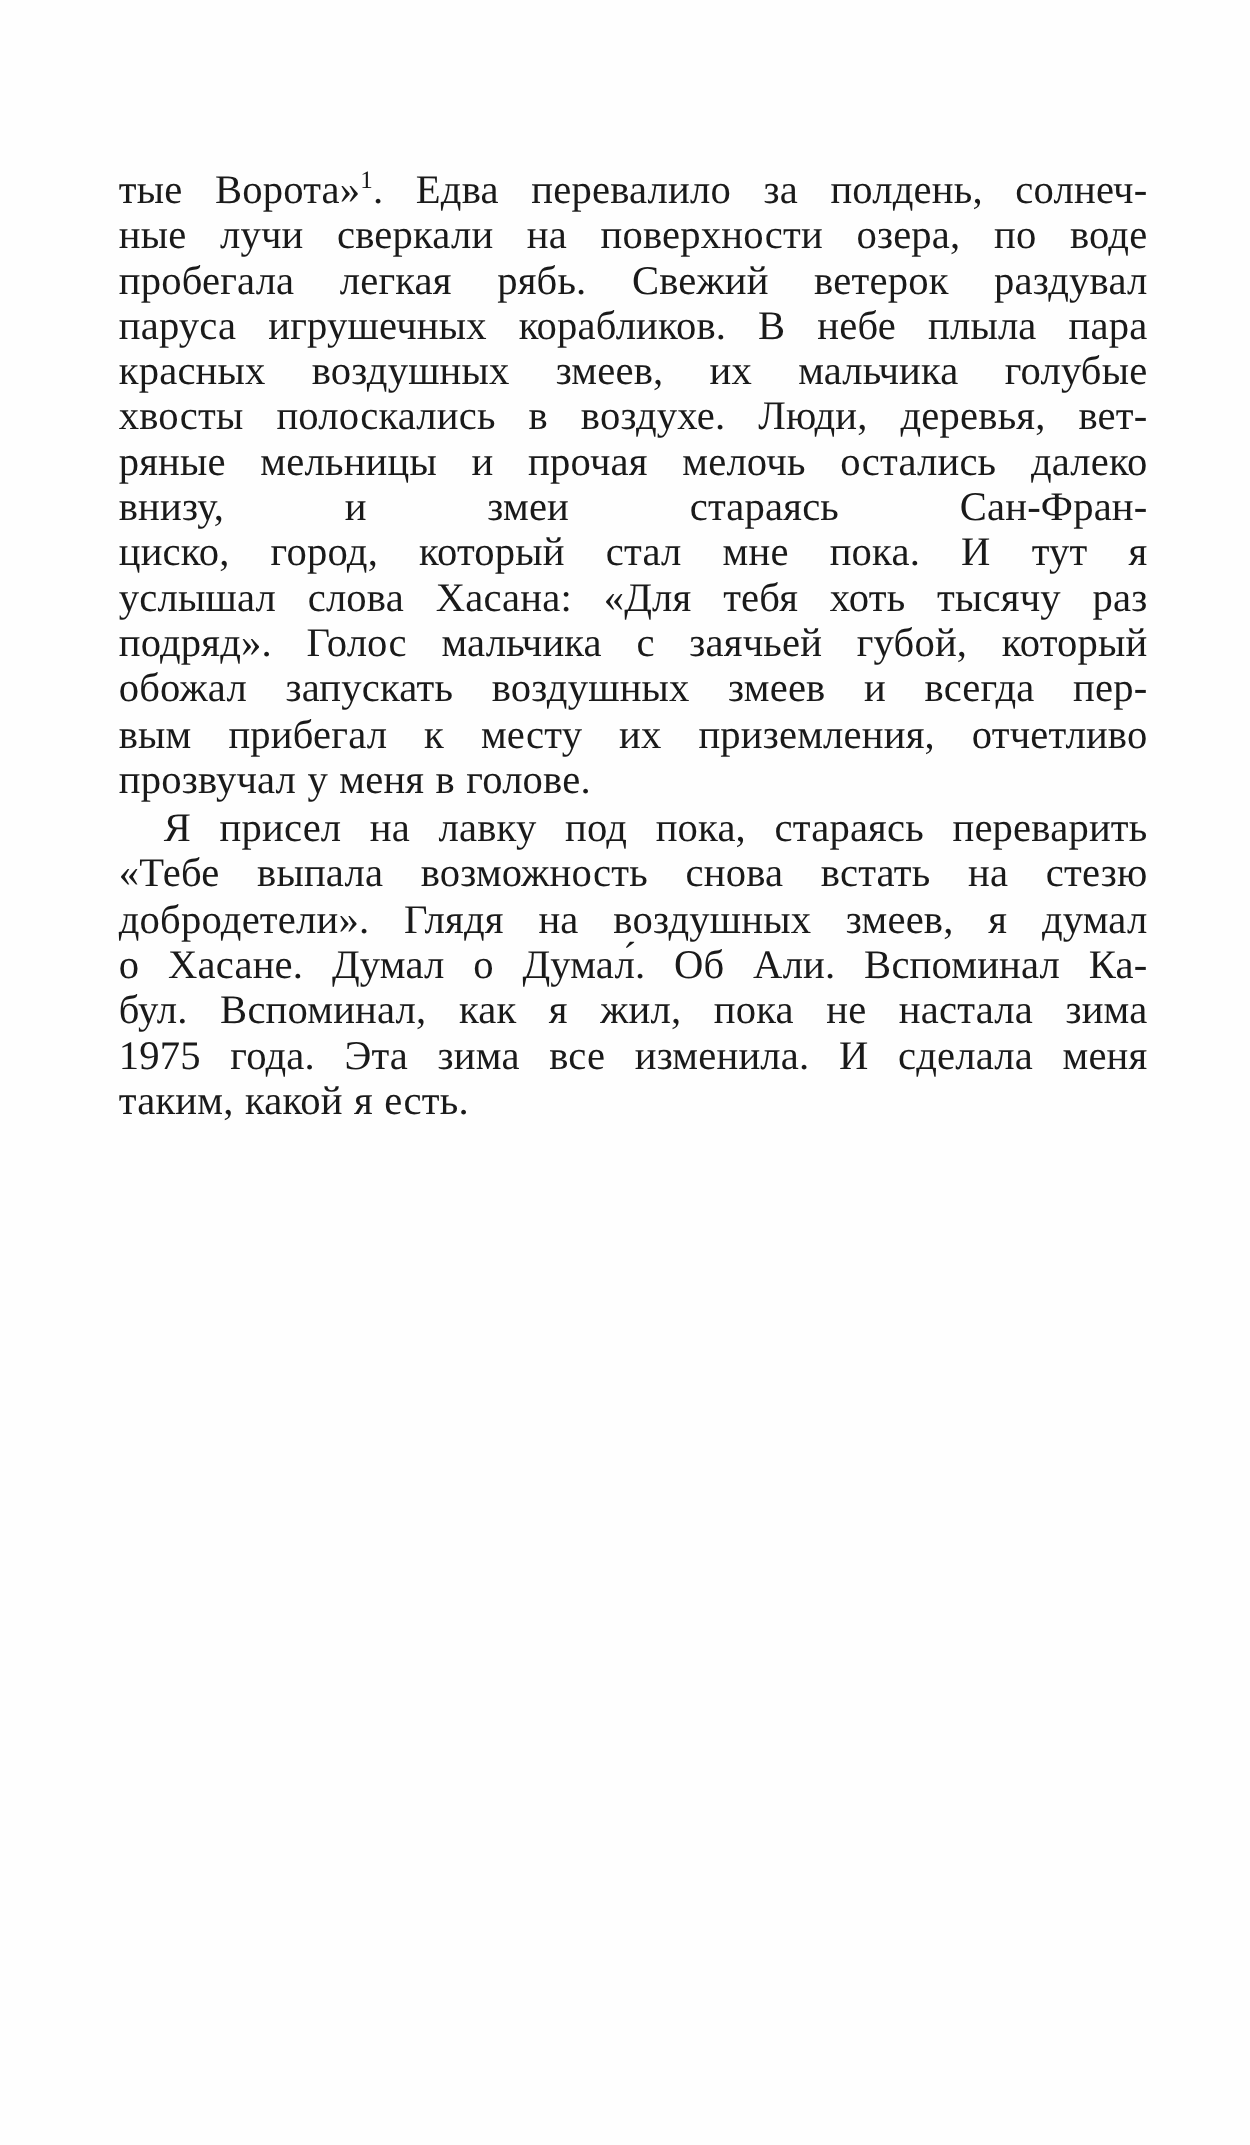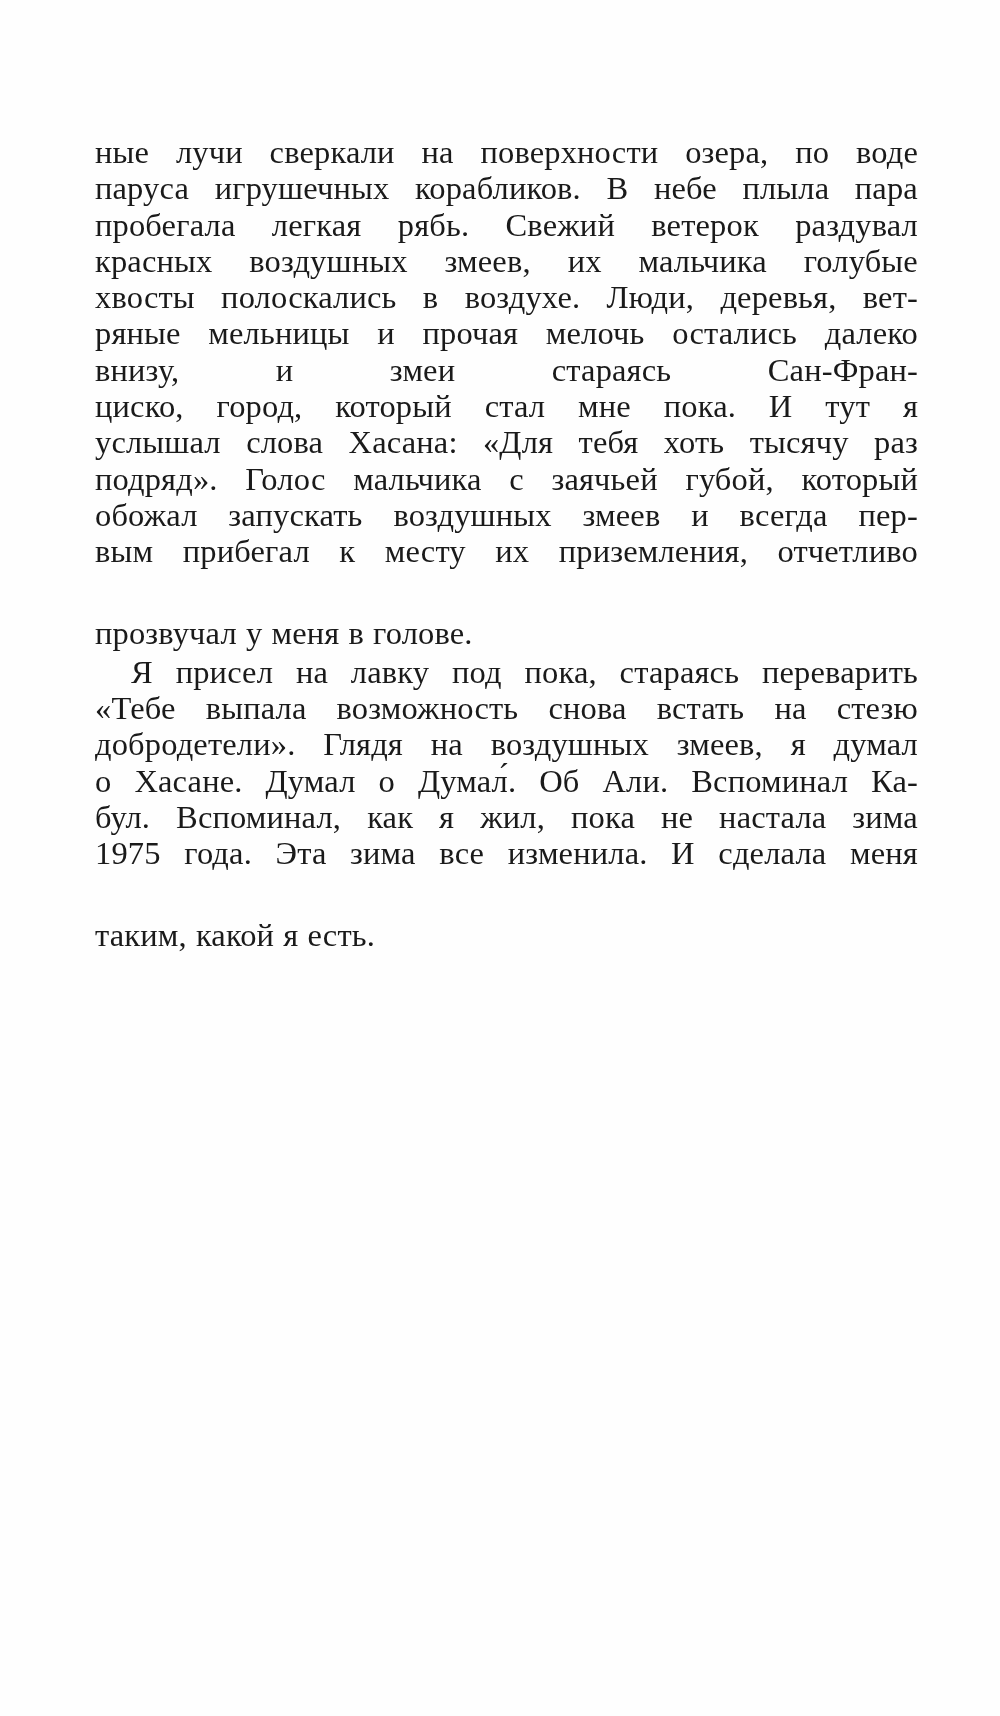--- a/index.html
+++ b/index.html
@@ -34,21 +34,20 @@
     }
     .jline {
       display: flex;
       justify-content: space-between;
       height: 36.3px;
       white-space: nowrap;
     }
     .jline.last {
       justify-content: flex-start;
       gap: 0.28em;
-      margin-top: 45px;
     }
     .jline.first-indent {
       padding-left: 36px;
     }
     sup.fn {
       font-size: 20px;
       vertical-align: 12px;
       line-height: 0;
     }
     .bleed {
@@ -59,45 +58,54 @@
       white-space: nowrap;
       pointer-events: none;
     }
   </style>
 </head>
 <body>
 
 <div class="page" id="page">
     <div class="para">
       <div class="jline">
+        <span>тые</span>
+        <span>Ворота»<sup class="fn">1</sup><span>.</span></span>
+        <span>Едва</span>
+        <span>перевалило</span>
+        <span>за</span>
+        <span>полдень,</span>
+        <span>солнеч-</span>
+      </div>
+      <div class="jline">
         <span>ные</span>
         <span>лучи</span>
         <span>сверкали</span>
         <span>на</span>
         <span>поверхности</span>
         <span>озера,</span>
         <span>по</span>
         <span>воде</span>
+      </div>
+      <div class="jline">
+        <span>пробегала</span>
+        <span>легкая</span>
+        <span>рябь.</span>
+        <span>Свежий</span>
+        <span>ветерок</span>
+        <span>раздувал</span>
       </div>
       <div class="jline">
         <span>паруса</span>
         <span>игрушечных</span>
         <span>корабликов.</span>
         <span>В</span>
         <span>небе</span>
         <span>плыла</span>
         <span>пара</span>
-      </div>
-      <div class="jline">
-        <span>пробегала</span>
-        <span>легкая</span>
-        <span>рябь.</span>
-        <span>Свежий</span>
-        <span>ветерок</span>
-        <span>раздувал</span>
       </div>
       <div class="jline">
         <span>красных</span>
         <span>воздушных</span>
         <span>змеев,</span>
         <span>их</span>
         <span>мальчика</span>
         <span>голубые</span>
       </div>
       <div class="jline">

